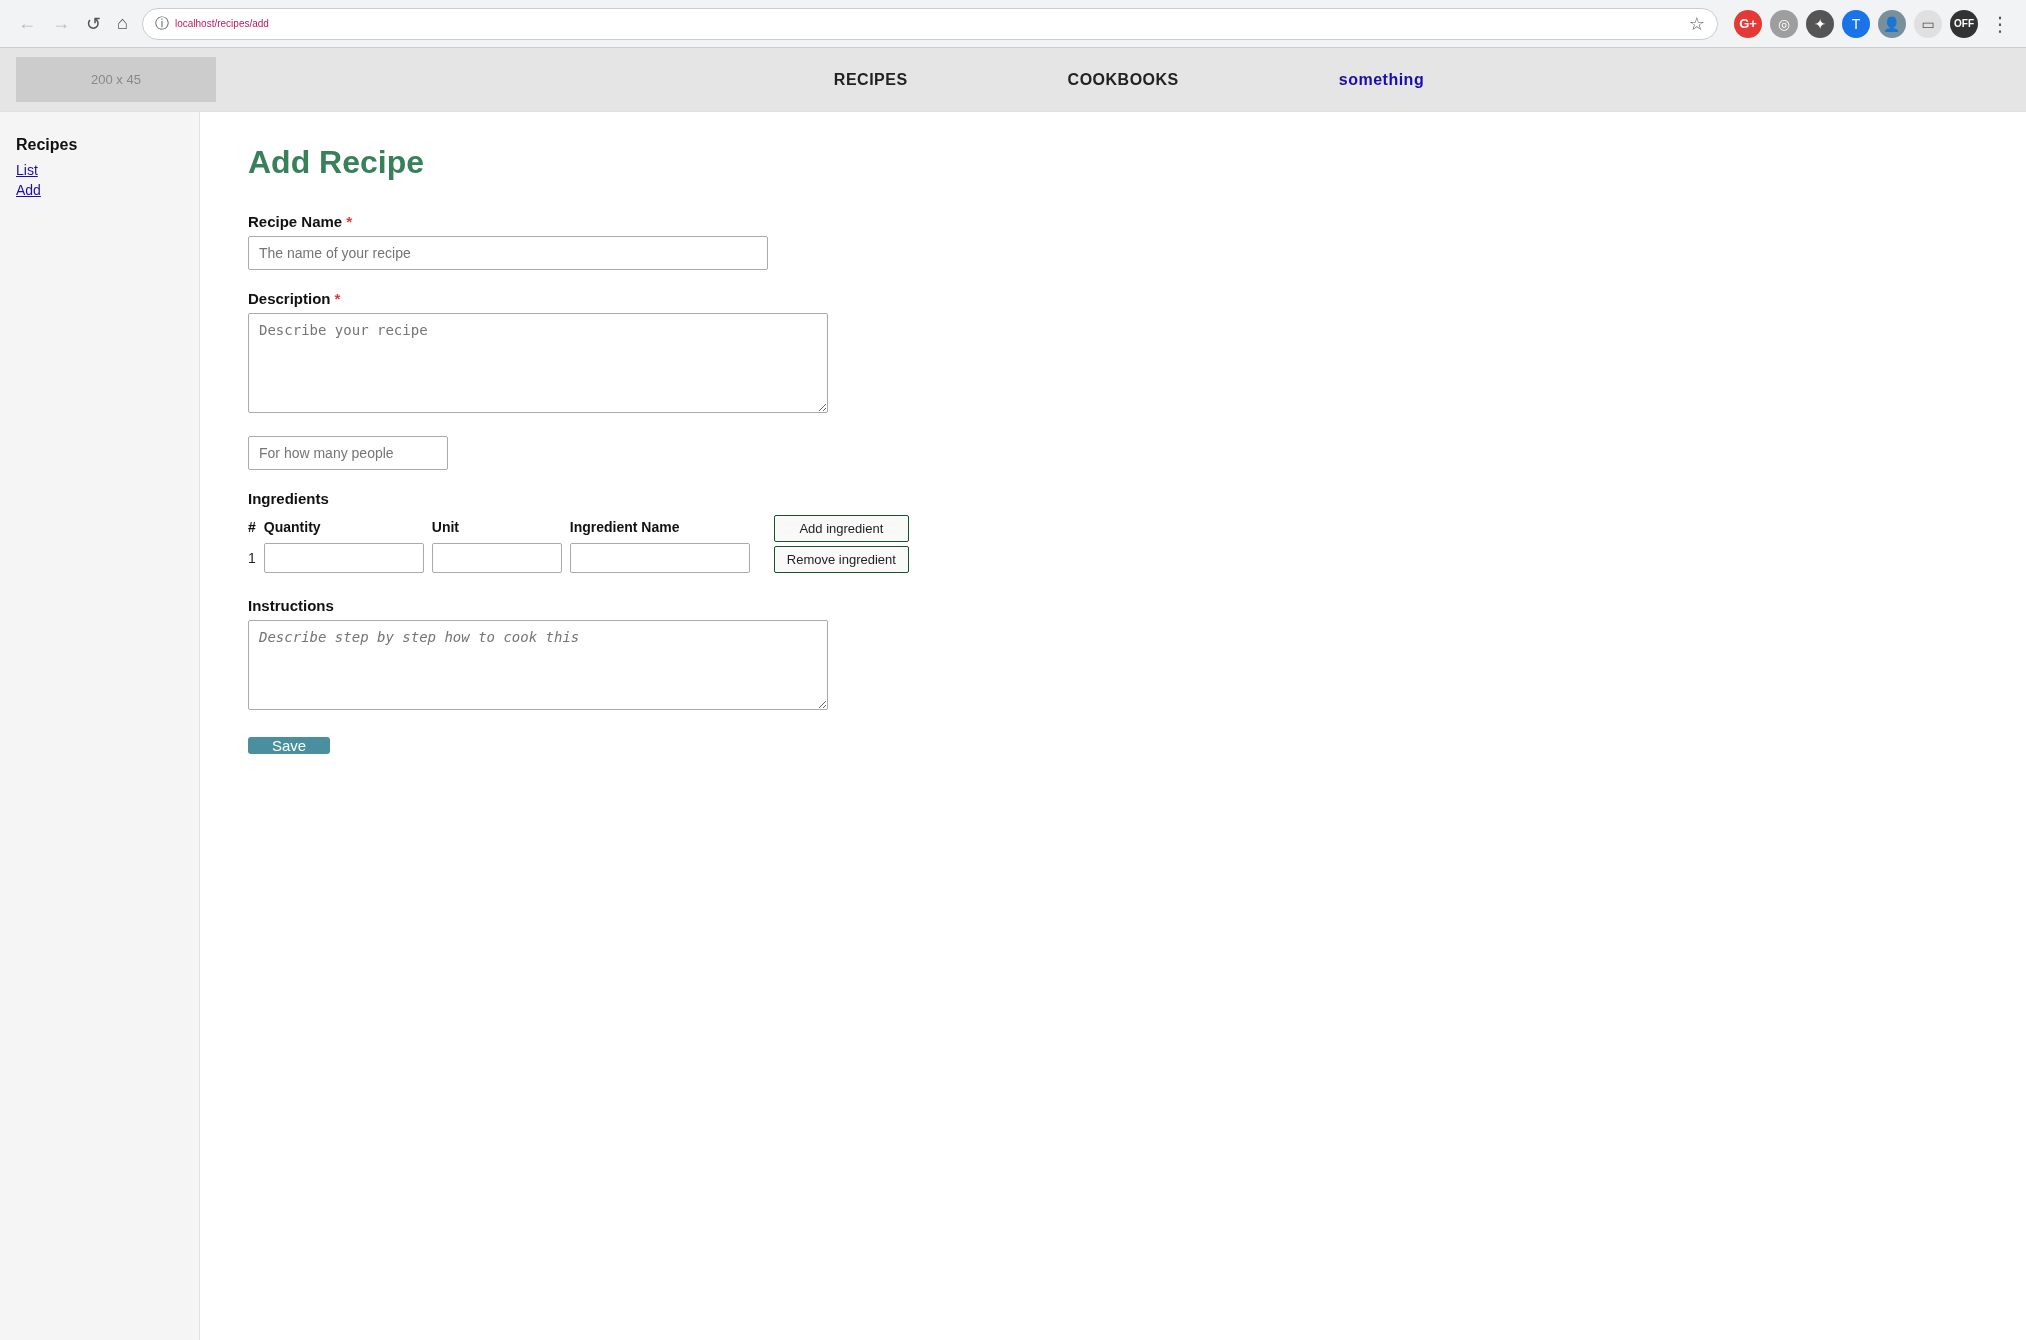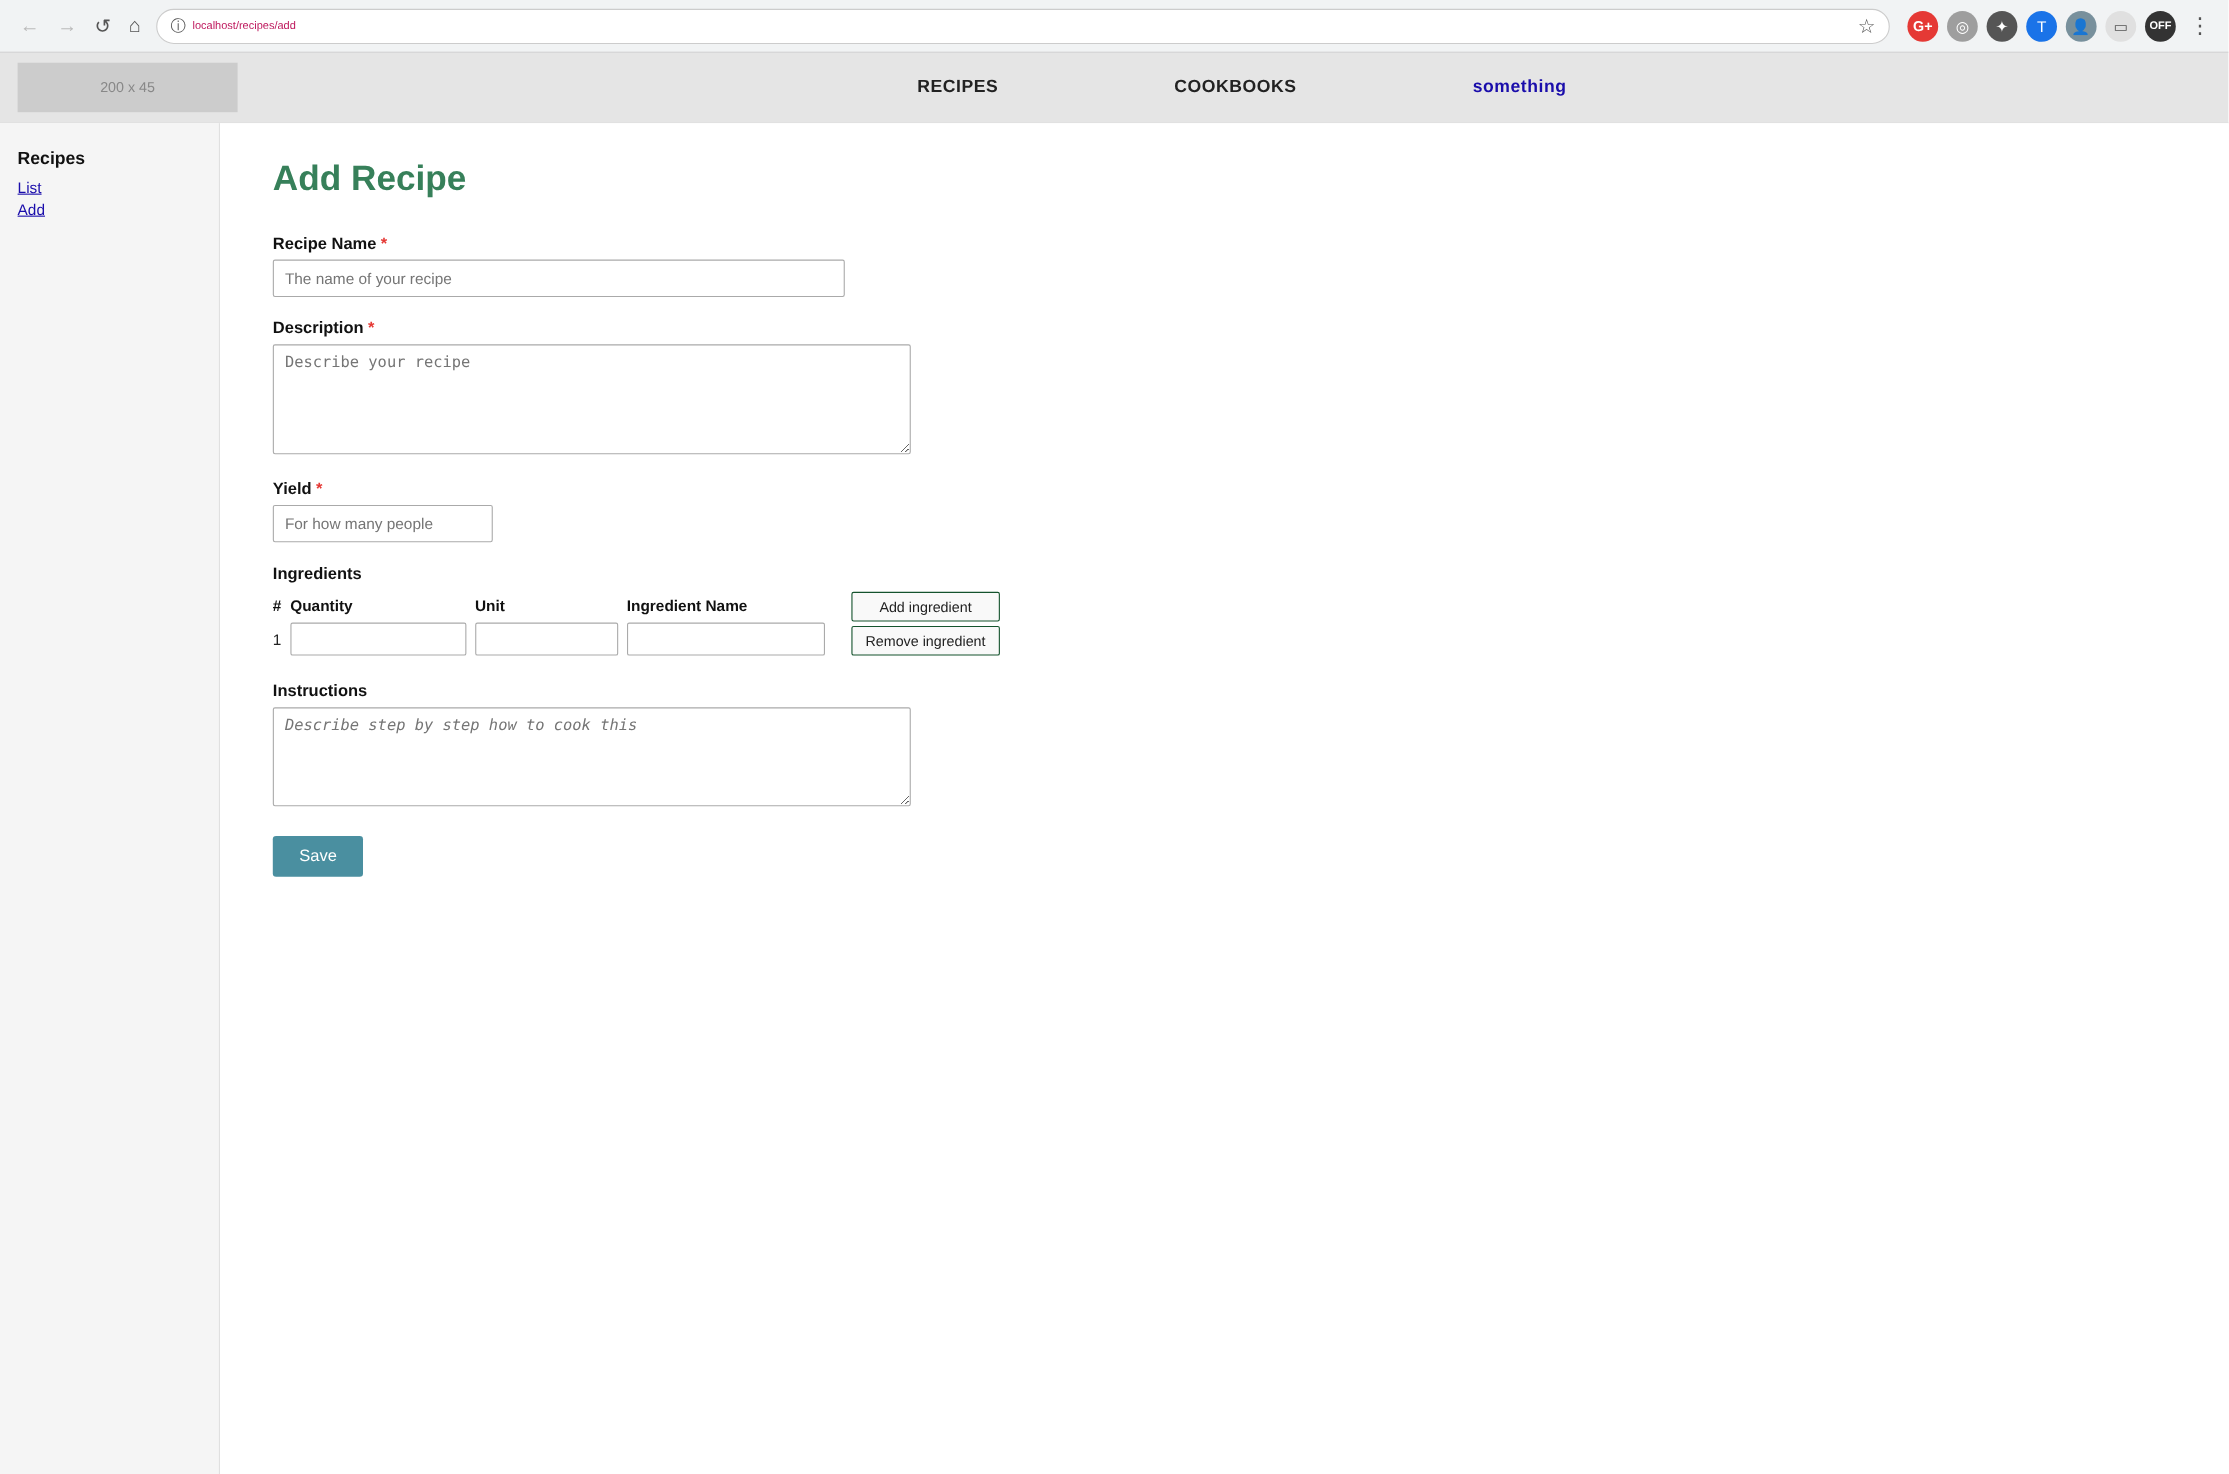--- a/index.html
+++ b/index.html
@@ -335,21 +335,21 @@
 
     .instructions-section {
       margin-bottom: 24px;
     }
 
     .save-btn {
       background: #4a8fa0;
       color: white;
       border: none;
       border-radius: 3px;
-      padding: 10px 24px;
+      padding: 0 24px;
       font-size: 15px;
       cursor: pointer;
       font-weight: normal;
     }
   </style>
 </head>
 <body>
 
 <div class="browser-chrome">
   <div class="nav-buttons">
@@ -410,23 +410,20 @@
         
         <div class="form-group">
           <label class="form-label">
             <span>Description</span><span class="required-star">*</span>
           </label>
           <textarea class="form-textarea" placeholder="Describe your recipe" style=""></textarea>
         </div>
 
         
         <div class="form-group">
-          <label class="form-label">
-            <span>Yield</span><span class="required-star">*</span>
-          </label>
           <input type="text" class="form-input yield-input" placeholder="For how many people" style="">
         </div>
 
         
         <div class="ingredients-section">
           <div class="ingredients-title">Ingredients</div>
           <div style="display:flex; align-items:flex-start; gap:0;">
             <table class="ingredients-table">
               <thead>
                 <tr>

